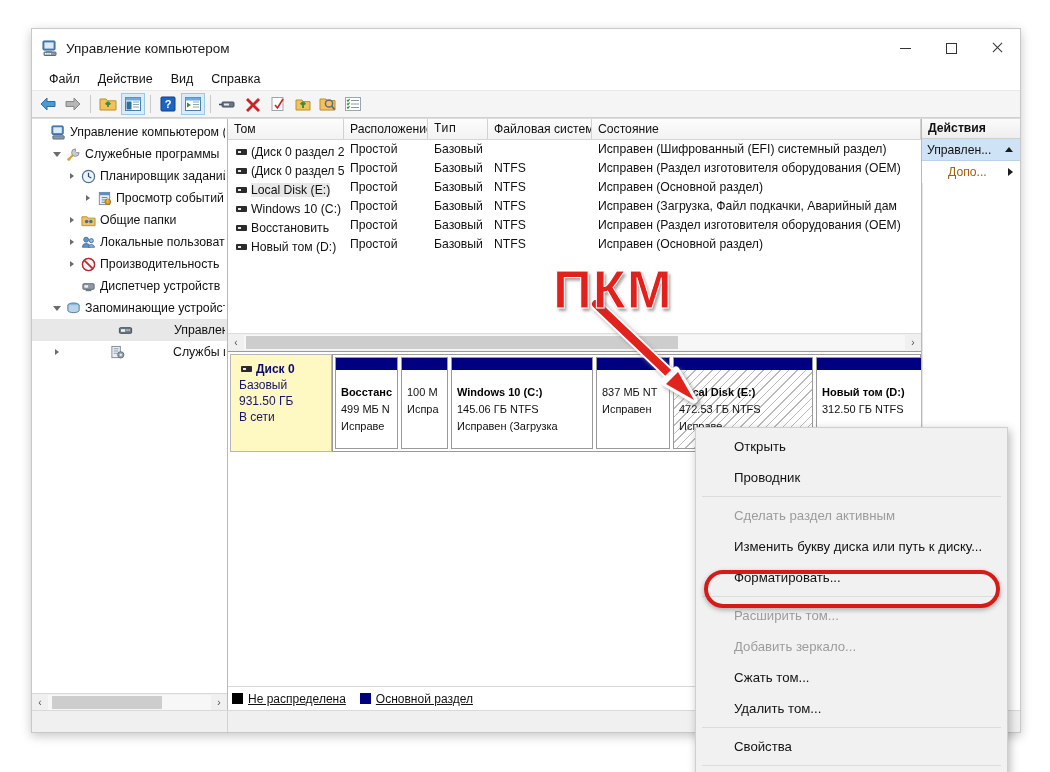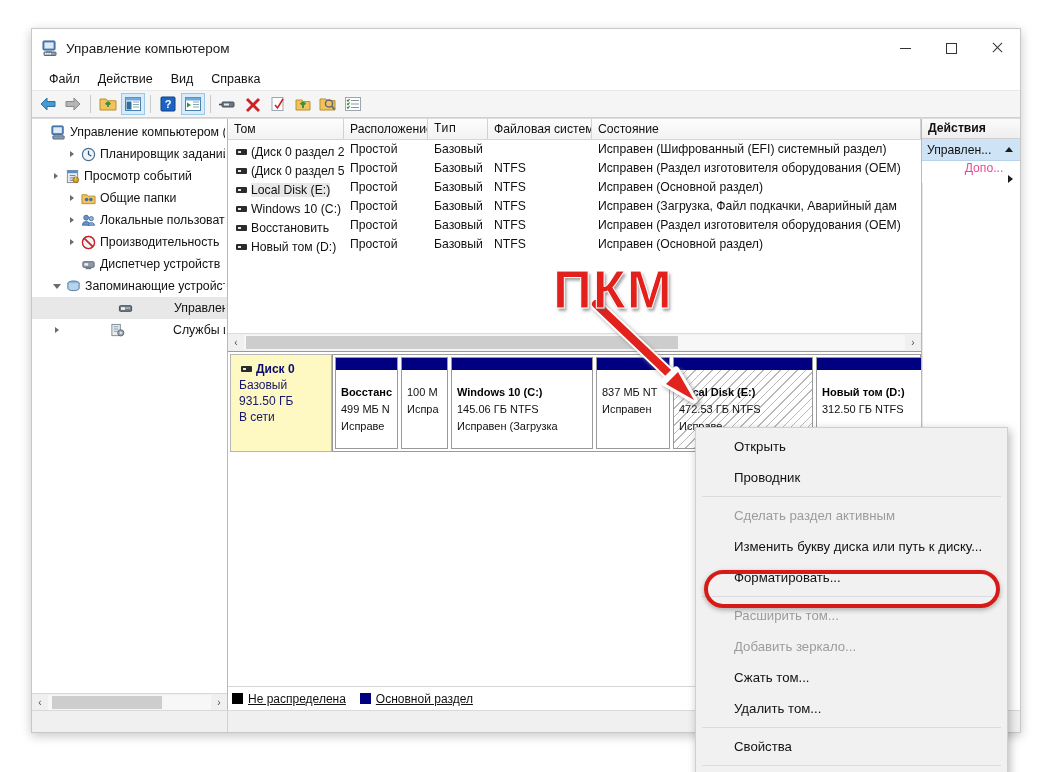--- a/index.html
+++ b/index.html
@@ -341,22 +341,22 @@
     font-size: 12.2px; color:#111;
     padding-left: 5px;
     white-space: nowrap;
   }
   .act-grp .caret-up {
     margin-left:auto; margin-right:7px;
     width:0;height:0;border-left:4px solid transparent;border-right:4px solid transparent;border-bottom:5px solid #1c1c1c;
   }
   .act-sub {
     height: 22px; display:flex; align-items:center;
-    font-size: 12.2px; color:#ec4899;
-    padding-left: 26px; white-space:nowrap;flex-direction:column;
+    font-size: 12.2px; color:#a16207;
+    padding-left: 26px; white-space:nowrap;
   }
   .act-sub .caret-r {
     margin-left:auto; margin-right:7px;
     width:0;height:0;border-top:4px solid transparent;border-bottom:4px solid transparent;border-left:5px solid #1c1c1c;
   }
   .act-fill { flex: 1 1 auto; background:#fff; border-left:1px solid #e6e6e6;}
 
   
   .statusbar {
     height: 22px; flex: 0 0 22px;
@@ -551,33 +551,46 @@
               <span class="tw"></span>
               <span class="ticon">
                 <svg width="15" height="15" viewBox="0 0 16 16">
                   <rect x="1" y="1" width="12" height="9" rx="1" fill="#5a8ec4" stroke="#2d5f92"></rect>
                   <rect x="2.5" y="2.5" width="9" height="6" fill="#dfeaf5"></rect>
                   <rect x="2" y="11.5" width="12" height="3.5" rx="0.6" fill="#8a9aab" stroke="#5c6a78"></rect>
                 </svg>
               </span>
               <span class="tlabel">Управление компьютером (л</span>
             </div>
+            <div class="tree-row" style="padding-left: 17px;">
+              <span class="tw">
+                <i class="chev open"></i>
+              </span>
+              <span class="ticon">
+                <svg width="15" height="15" viewBox="0 0 16 16">
+                  <path d="M3 13 L9 7" stroke="#d8a13a" stroke-width="2.4"></path>
+                  <path d="M10 2 a4 4 0 1 0 4 4 L11 6 L10 5 Z" fill="#c9cdd2" stroke="#8a9099"></path>
+                  <circle cx="3" cy="13" r="1.6" fill="#d8a13a"></circle>
+                </svg>
+              </span>
+              <span class="tlabel">Служебные программы</span>
+            </div>
             <div class="tree-row" style="padding-left: 32px;">
               <span class="tw">
                 <i class="chev"></i>
               </span>
               <span class="ticon">
                 <svg width="15" height="15" viewBox="0 0 16 16">
                   <circle cx="8" cy="8" r="6.5" fill="#eef3f8" stroke="#4a6f94" stroke-width="1.3"></circle>
                   <path d="M8 4 V8 L11 9.6" stroke="#2a4d70" stroke-width="1.3" fill="none"></path>
                 </svg>
               </span>
               <span class="tlabel">Планировщик заданий</span>
             </div>
-            <div class="tree-row" style="padding-left: 16px;">
+            <div class="tree-row" style="padding-left: 48px;">
               <span class="tw">
                 <i class="chev"></i>
               </span>
               <span class="ticon">
                 <svg width="15" height="15" viewBox="0 0 16 16">
                   <rect x="2.5" y="1.5" width="11" height="13" fill="#eaeef2" stroke="#7d8894"></rect>
                   <rect x="2.5" y="1.5" width="11" height="3" fill="#5a8ec4"></rect>
                   <path d="M5 7 h6 M5 9.5 h6 M5 12 h4" stroke="#6f7b87" stroke-width="1"></path>
                   <circle cx="11.5" cy="11.5" r="3" fill="#d5a021" stroke="#9c7415"></circle>
                   <text x="11.5" y="13.2" font-size="5" text-anchor="middle" fill="#fff">!</text>

